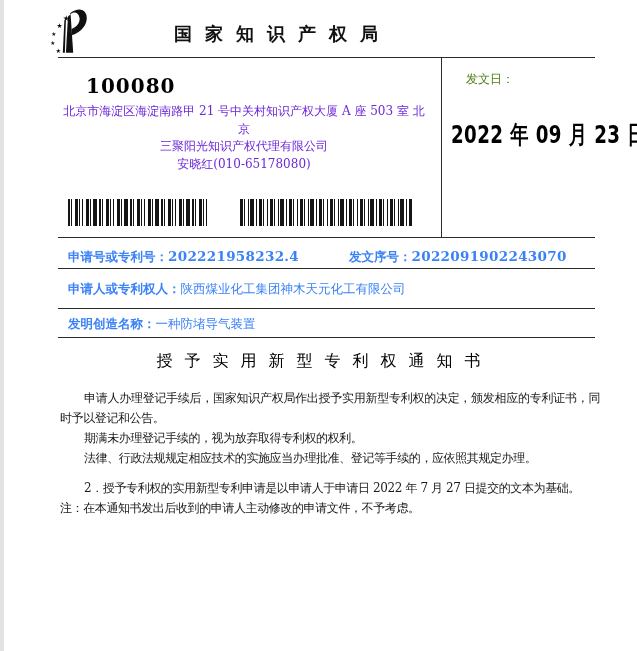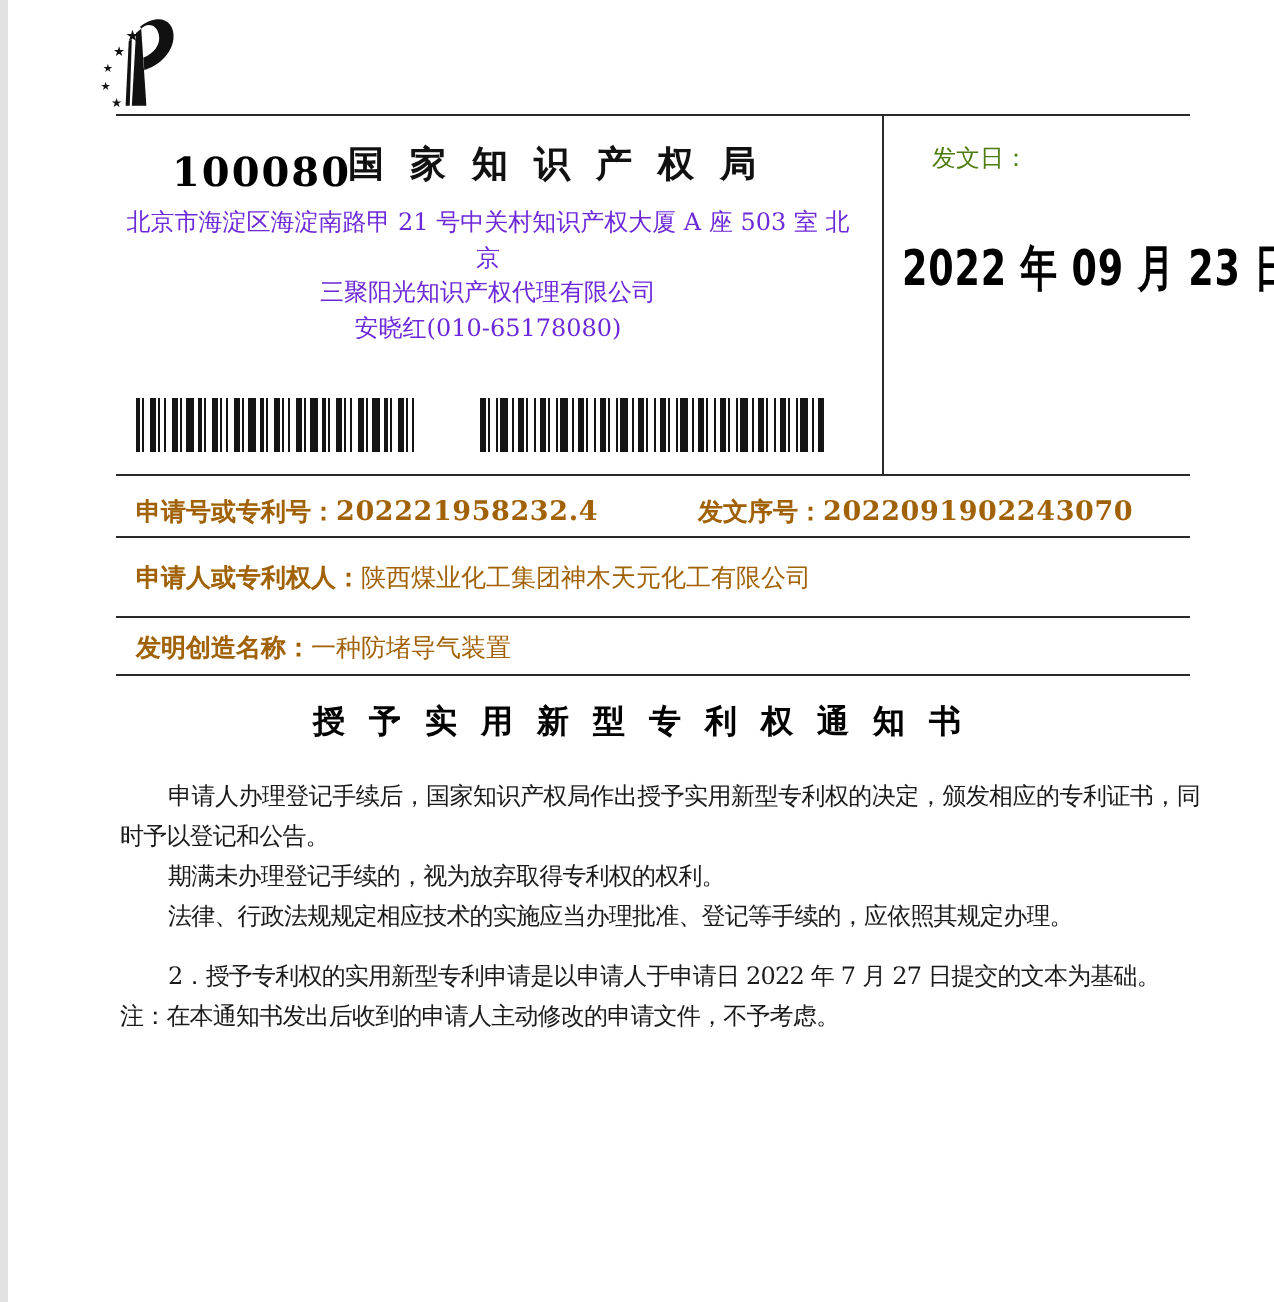--- a/index.html
+++ b/index.html
@@ -8,21 +8,21 @@
     background:#ffffff;color:#1c1c1c;
     font-family:"DejaVu Serif","Liberation Serif",serif;
   }
   .scan-edge{position:absolute;left:0;top:0;width:4px;height:651px;background:#e2e2e2;}
   
   .logo{position:absolute;left:46px;top:5px;width:44px;height:52px;}
   .agency{
     position:absolute;left:0;top:22px;width:552px;text-align:center;
     font-family:"DejaVu Sans","Liberation Sans",sans-serif;
     font-weight:bold;font-size:18px;letter-spacing:13px;padding-left:13px;
-    box-sizing:border-box;color:#111;margin-top:48px;
+    box-sizing:border-box;color:#111;
   }
   .hrule{position:absolute;height:1px;background:#2a2a2a;}
   .rule-top{left:58px;top:57px;width:537px;}
   .rule-2{left:58px;top:237px;width:537px;}
   .rule-3{left:58px;top:268px;width:537px;}
   .rule-4{left:58px;top:308px;width:537px;}
   .rule-5{left:58px;top:337px;width:537px;}
   .vline{position:absolute;left:441px;top:57px;width:1px;height:180px;background:#2a2a2a;}
   
   .postcode{position:absolute;left:86px;top:74px;font-weight:bold;font-size:20px;letter-spacing:1px;color:#000;}
@@ -43,31 +43,31 @@
       #141414 7px 10px,#fff 10px 11px,#141414 11px 12px,#fff 12px 14px,
       #141414 14px 15px,#fff 15px 18px,#141414 18px 21px,#fff 21px 22px,
       #141414 22px 23px,#fff 23px 25px,#141414 25px 29px,#fff 29px 31px);}
   .bc2{left:240px;width:173px;
     background:repeating-linear-gradient(90deg,
       #141414 0 3px,#fff 3px 4px,#141414 4px 5px,#fff 5px 8px,
       #141414 8px 9px,#fff 9px 10px,#141414 10px 14px,#fff 14px 16px,
       #141414 16px 17px,#fff 17px 19px,#141414 19px 22px,#fff 22px 23px,
       #141414 23px 24px,#fff 24px 27px,#141414 27px 28px,#fff 28px 30px);}
   
-  .row{position:absolute;left:68px;font-size:12.5px;white-space:nowrap;color:#a16207;}
+  .row{position:absolute;left:68px;font-size:12.5px;white-space:nowrap;color:#3b82f6;}
   .row-1{top:248px;}
   .row-1 .serial{position:absolute;left:281px;top:0;}
   .row-2{top:281px;}
   .row-3{top:316px;}
   .label{font-weight:bold;}
   .num{font-weight:bold;font-size:13.5px;letter-spacing:0.3px;}
   
   .notice-title{
     position:absolute;left:0;top:351px;width:637px;text-align:center;
-    font-weight:bold;font-size:16px;letter-spacing:12px;padding-left:12px;
+    font-weight:normal;font-size:16px;letter-spacing:12px;padding-left:12px;
     box-sizing:border-box;color:#000;
   }
   
   .notice-body{
     position:absolute;left:60px;top:388px;width:540px;
     font-size:12px;line-height:20px;text-align:justify;color:#1a1a1a;
     letter-spacing:-0.4px;
   }
   .notice-body p{margin:0;}
   .notice-body p.ind{text-indent:2em;}

